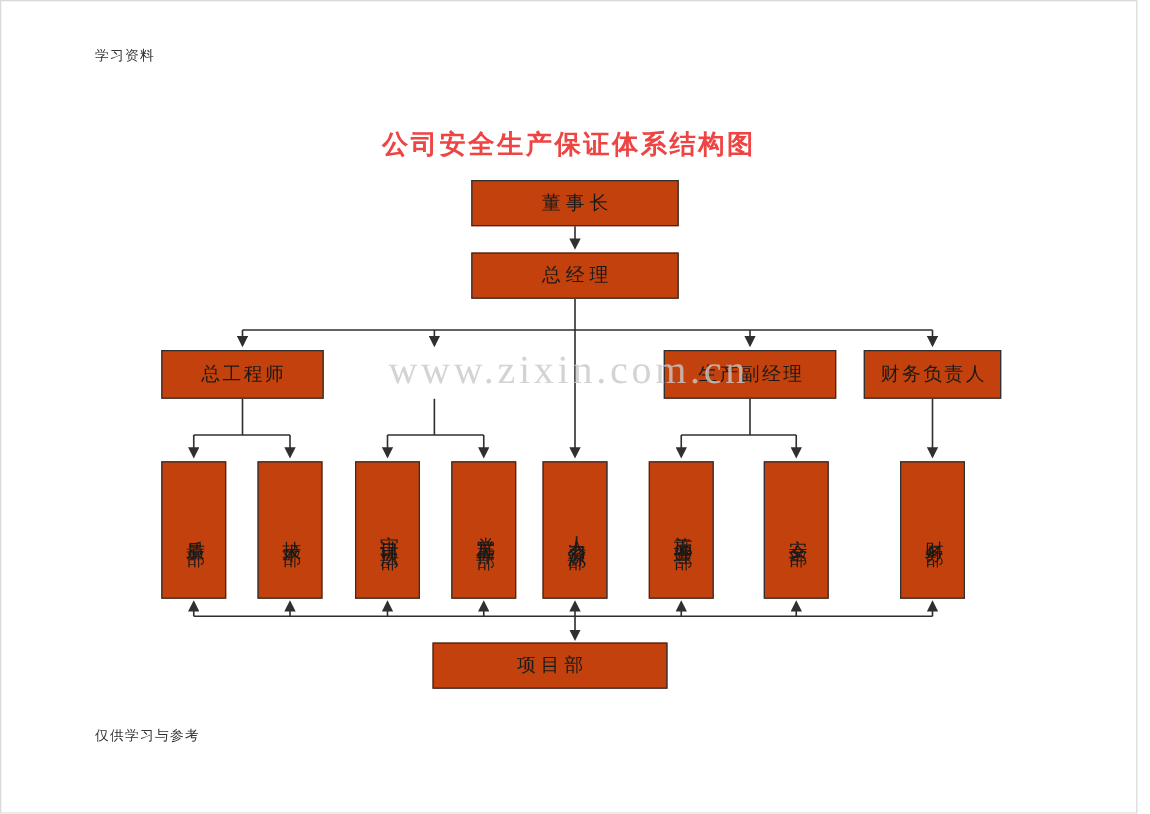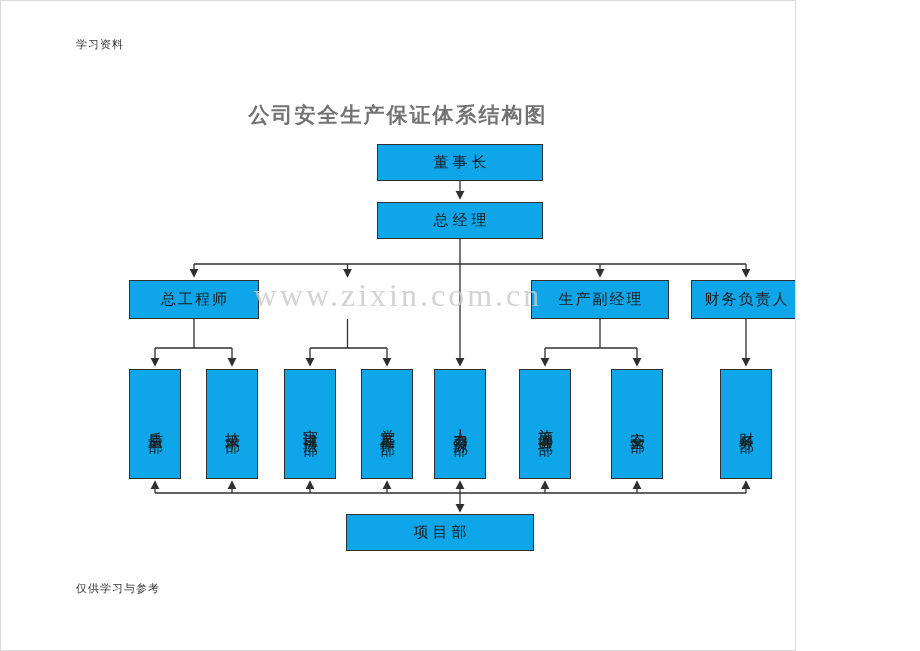--- a/index.html
+++ b/index.html
@@ -1,18 +1,18 @@
 <!DOCTYPE html>
 <html><head>
 <meta charset="utf-8">
 <style>
   html,body { margin:0; padding:0; background:#ffffff; }
   #canvas {
     position: relative;
-    width: 796px;
+    width: 910px;
     height: 651px;
     background: #ffffff;
     border: 1px solid #d9d9d9;
     box-sizing: border-box;
     font-family: "Liberation Serif", "DejaVu Serif", serif;
     color: #1a1a1a;
     overflow: hidden;
   }
   .corner-note {
     position: absolute;
@@ -23,21 +23,21 @@
   #note-top { left: 75px; top: 36px; }
   #note-bottom { left: 75px; top: 580px; text-align: right; }
   .diagram-title {
     position: absolute;
     left: 0; right: 0;
     top: 100px;
     text-align: center;
     font-size: 21px;
     font-weight: bold;
     letter-spacing: 2px;
-    color: #737373;
+    color: #ef4444;
   }
   .watermark {
     position: absolute;
     left: 50%;
     top: 276px;
     transform: translateX(-50%);
     font-size: 32px;
     color: #c9c9c9;
     opacity: .8;
     letter-spacing: 3px;
@@ -48,21 +48,21 @@
     text-align: right;
   }
   svg.lines {
     position: absolute;
     left: 0; top: 0;
     z-index: 1;
   }
   .node {
     position: absolute;
     border: 1px solid #2f2f2f;
-    background: #0ea5e9;
+    background: #c2410c;
     display: flex;
     align-items: center;
     justify-content: center;
     font-size: 15px;
     z-index: 2;
     box-sizing: border-box;
   }
   .hnode { letter-spacing: 4px; text-indent: 4px; }
   .hnode.small { letter-spacing: 2px; text-indent: 2px; }
   .vnode { width: 52px; height: 110px; top: 368px; }

